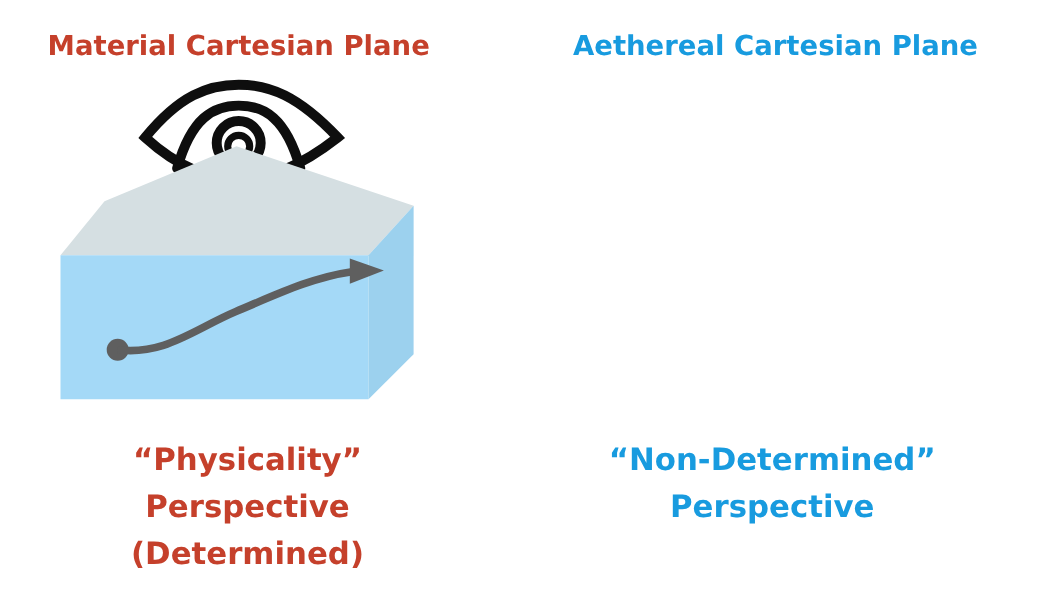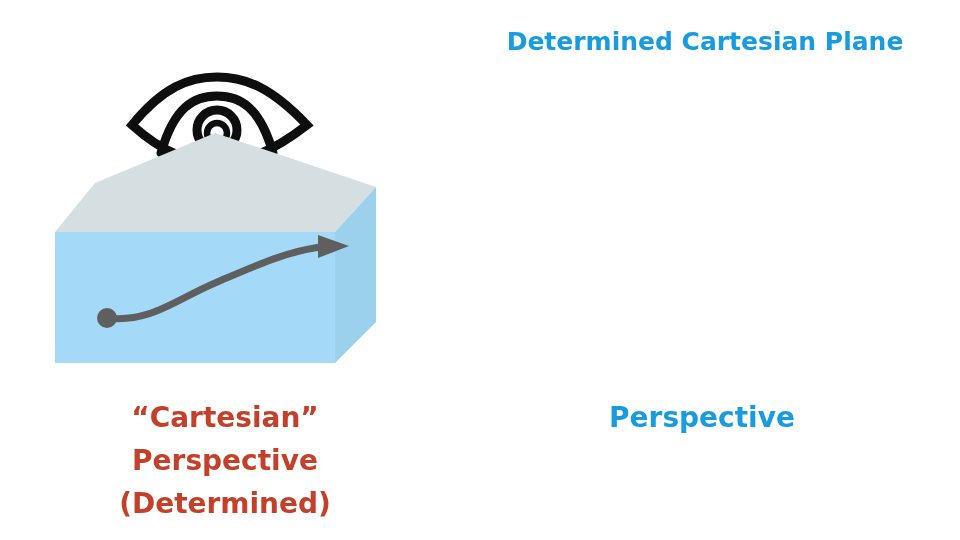--- a/index.html
+++ b/index.html
@@ -34,20 +34,21 @@
   .box-side { fill: var(--box-side); }
   .arrow-stroke { stroke: var(--arrow-gray); fill: none; }
   .arrow-fill { fill: var(--arrow-gray); }
 </style>
 </head>
 <body>
 
 <div class="stage">
 
   <div class="panel" style="left:0;width:480px;">
+    <div class="panel-title title-left">Material Cartesian Plane</div>
 
     <svg class="svg-left" width="480" height="330" viewBox="0 60 480 330">
 
       <g>
         <path class="ink-stroke" stroke-width="9" d="M132,125 C163,87 189,77 217,77 C245,77 271,87 307,125 C271,153 245,162 217,162 C189,162 163,153 132,125 Z"></path>
         <path class="ink-stroke" stroke-width="9" stroke-linecap="round" d="M161,153 C174,107 194,96 217,96 C240,96 260,107 273,153"></path>
         <circle class="ink-stroke" stroke-width="9" cx="217" cy="130" r="20"></circle>
         <circle class="ink-stroke" stroke-width="6.5" cx="217" cy="133" r="10"></circle>
       </g>
 
@@ -58,27 +59,28 @@
       </g>
 
       <g>
         <circle class="arrow-fill" cx="107" cy="318" r="10"></circle>
         <path class="arrow-stroke" stroke-width="7" d="M107,318 C150,323 175,300 215,283 C255,266 285,252 320,247"></path>
         <polygon class="arrow-fill" points="318,235 349,246 318,258"></polygon>
       </g>
     </svg>
 
     <div class="caption caption-left">
-      <div>“Cartesian”</div>
+      <div>“Physicality”</div>
       <div>Perspective</div>
       <div>(Determined)</div>
     </div>
   </div>
 
   <div class="panel" style="left:480px;width:480px;">
-    <div class="panel-title title-right" style="left:0;">Determined Cartesian Plane</div>
+    <div class="panel-title title-right" style="left:0;">Aethereal Cartesian Plane</div>
 
     <div class="caption caption-right" style="left:0;width:444px;">
+      <div>“Non-Determined”</div>
       <div>Perspective</div>
     </div>
   </div>
 
 </div>
 
 </body></html>

